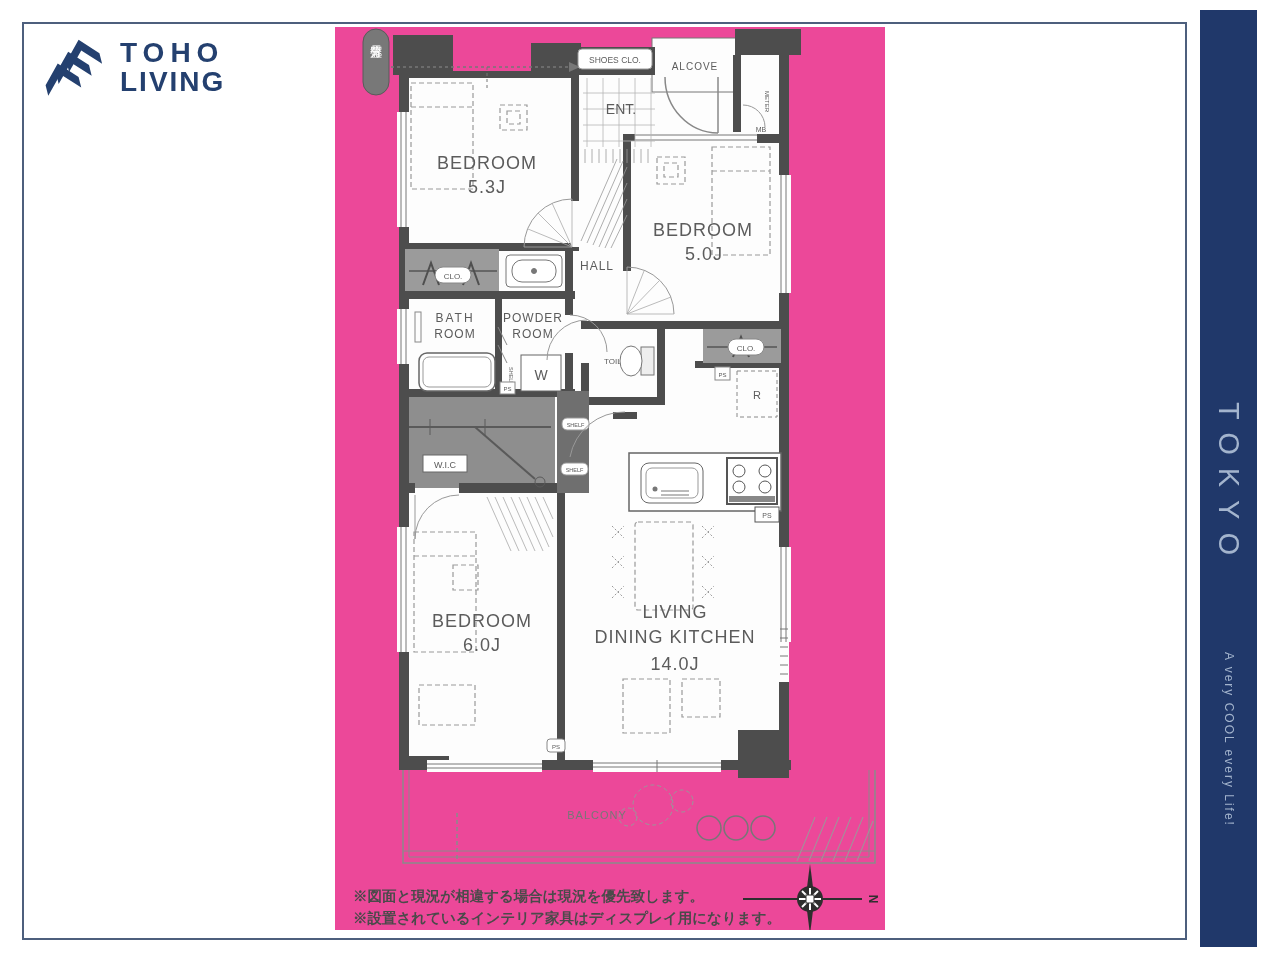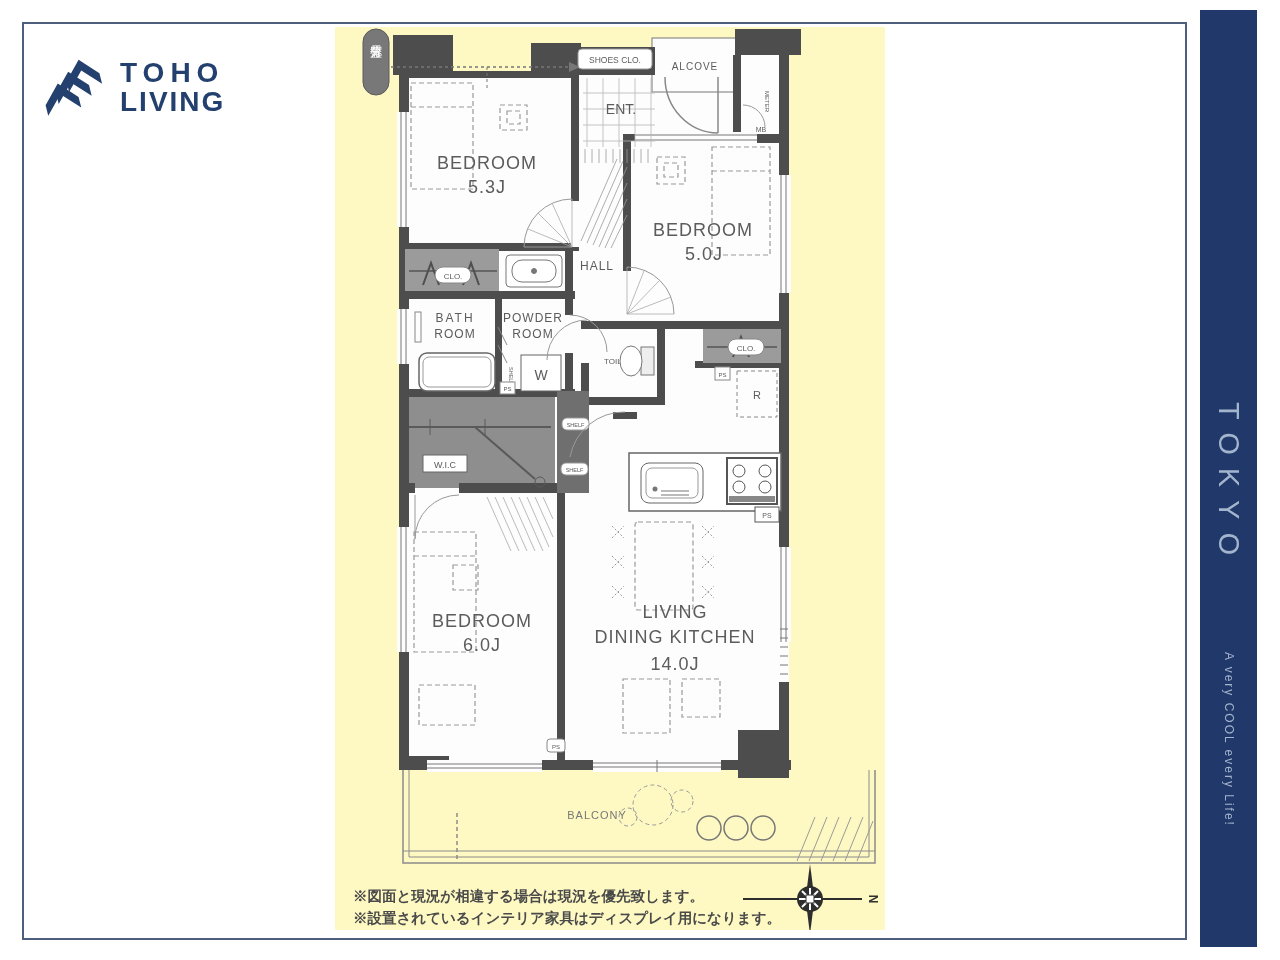--- a/index.html
+++ b/index.html
@@ -1,24 +1,24 @@
 <!DOCTYPE html>
 <html><head>
 <meta charset="utf-8">
 <style>
   html,body{margin:0;padding:0;}
   body{width:1280px;height:960px;background:#ffffff;position:relative;overflow:hidden;
        font-family:"Liberation Sans",sans-serif;}
   .frame{position:absolute;left:22px;top:22px;width:1161px;height:914px;
          border:2px solid #4d5f7d;background:#ffffff;}
-  .logo{position:absolute;left:40px;top:36px;display:flex;align-items:center;gap:14px;margin-top:20px;}
+  .logo{position:absolute;left:40px;top:36px;display:flex;align-items:center;gap:14px;}
   .logo-text{color:#24406f;font-weight:bold;font-size:28px;line-height:1.05;}
   .logo-text .l1{letter-spacing:6px;}
   .logo-text .l2{letter-spacing:2px;}
-  .panel{position:absolute;left:335px;top:27px;width:550px;height:903px;background:#fef9c3;}
+  .panel{position:absolute;left:335px;top:27px;width:550px;height:903px;background:#ec4899;}
   .banner{position:absolute;left:1200px;top:10px;width:57px;height:937px;background:#20386a;}
   .vtext{position:absolute;writing-mode:vertical-rl;color:#a3b4cd;left:50%;transform:translateX(-50%);}
   .vtitle{top:392px;font-size:29px;letter-spacing:13px;font-weight:500;}
   .vtag{top:642px;font-size:12px;letter-spacing:2px;}
   svg text{font-family:"Liberation Sans",sans-serif;}
   .room{fill:#5c5c5c;font-size:18px;letter-spacing:1px;}
   .small{fill:#5c5c5c;}
 </style>
 </head>
 <body>

